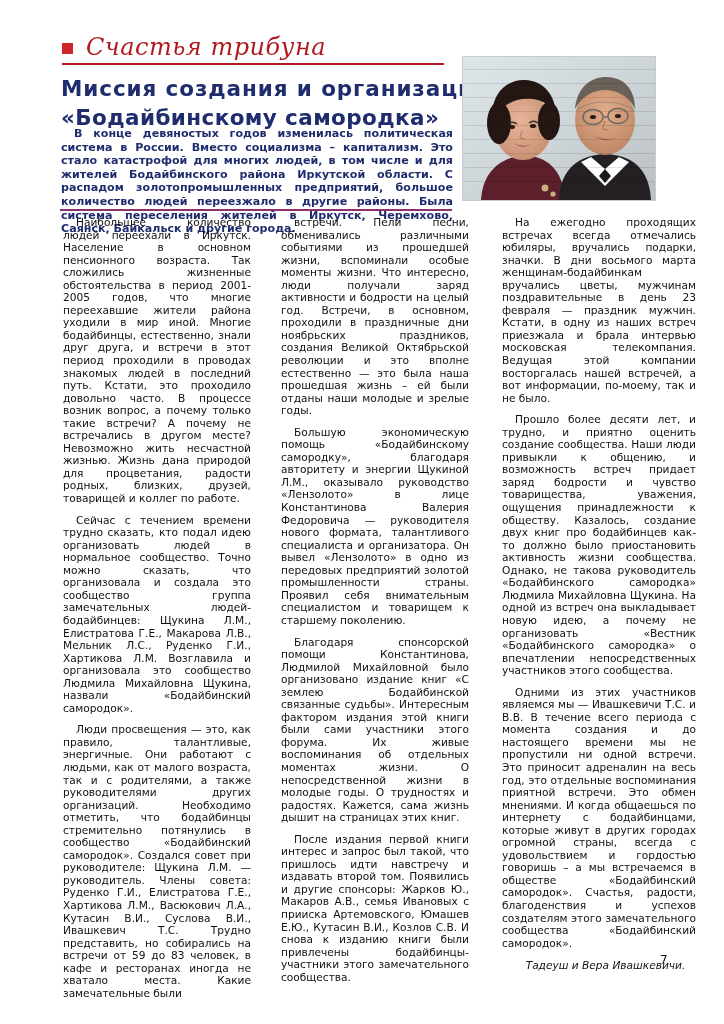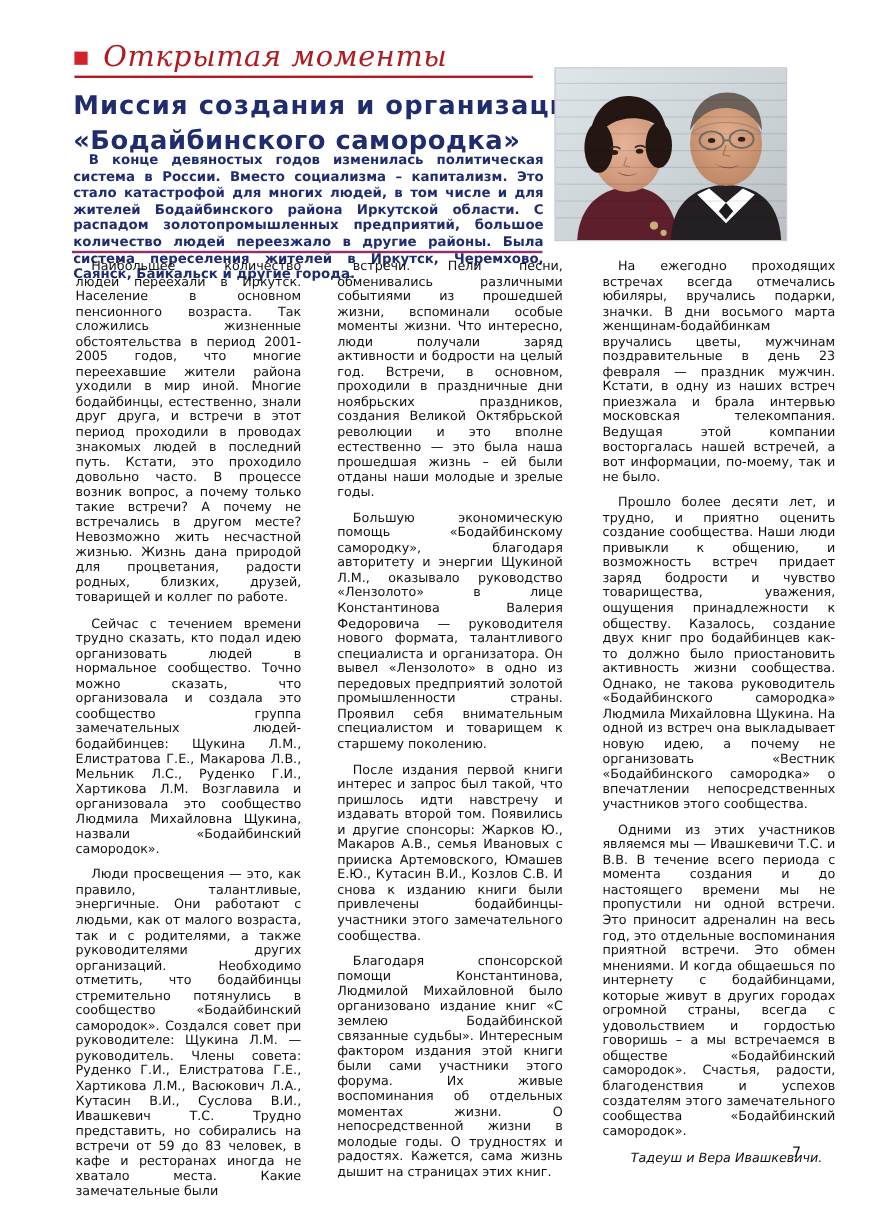--- a/index.html
+++ b/index.html
@@ -156,27 +156,27 @@
 </style>
 </head>
 <body>
 
 <div class="page">
 
   <div class="edge-top"></div>
 
   <div class="rubric">
     <span class="rubric-bullet"></span>
-    <span class="rubric-text">Открытая моменты</span>
+    <span class="rubric-text">Счастья трибуна</span>
     <span class="rubric-rule"></span>
   </div>
 
   <h1 class="headline">
     <span class="hl-line l1">Миссия  создания и организации</span>
-    <span class="hl-line l2">«Бодайбинского самородка»</span>
+    <span class="hl-line l2">«Бодайбинскому самородка»</span>
   </h1>
 
   <div class="lead">В конце девяностых годов изменилась политическая система в России. Вместо социализма – капитализм. Это стало катастрофой для многих людей, в том числе и для жителей Бодайбинского района Иркутской области. С распадом золотопромышленных предприятий, большое количество людей переезжало в другие районы. Была система переселения жителей в Иркутск, Черемхово, Саянск, Байкальск и другие города.</div>
   <div class="lead-rule"></div>
 
   <div class="photo">
     <svg width="192" height="143" viewBox="0 0 192 143">
       <defs>
         <linearGradient id="bgG" x1="0" y1="0" x2="1" y2="1">
           <stop offset="0%" stop-color="#dfe6ea"></stop>
@@ -238,22 +238,22 @@
 
   <div class="col col-1">
     <p>Наибольшее количество людей переехали в Иркутск. Население в основном пенсионного возраста. Так сложились жизненные обстоятельства в период 2001-2005 годов, что многие переехавшие жители района уходили в мир иной. Многие бодайбинцы, естественно, знали друг друга, и встречи в этот период проходили в проводах знакомых людей в последний путь. Кстати, это проходило довольно часто. В процессе возник вопрос, а почему только такие встречи? А почему не встречались в другом месте? Невозможно жить несчастной жизнью. Жизнь дана природой для процветания, радости родных, близких, друзей, товарищей и коллег по работе.</p>
     <p>Сейчас с течением времени трудно сказать, кто подал идею организовать людей в нормальное сообщество. Точно можно сказать, что организовала и создала это сообщество группа замечательных людей-бодайбинцев: Щукина Л.М., Елистратова Г.Е., Макарова Л.В., Мельник Л.С., Руденко Г.И., Хартикова Л.М. Возглавила и организовала это сообщество Людмила Михайловна Щукина, назвали «Бодайбинский самородок».</p>
     <p>Люди просвещения — это, как правило, талантливые, энергичные. Они работают с людьми, как от малого возраста, так и с родителями, а также руководителями других организаций. Необходимо отметить, что бодайбинцы стремительно потянулись в сообщество «Бодайбинский самородок». Создался совет при руководителе: Щукина Л.М. — руководитель. Члены совета: Руденко Г.И., Елистратова Г.Е., Хартикова Л.М., Васюкович Л.А., Кутасин В.И., Суслова В.И., Ивашкевич Т.С. Трудно представить, но собирались на встречи от 59 до 83 человек, в кафе и ресторанах иногда не хватало места. Какие замечательные были</p>
   </div>
 
   <div class="col col-2">
     <p>встречи. Пели песни, обменивались различными событиями из прошедшей жизни, вспоминали особые моменты жизни. Что интересно, люди получали заряд активности и бодрости на целый год. Встречи, в основном, проходили в праздничные дни ноябрьских праздников, создания Великой Октябрьской революции и это вполне естественно — это была наша прошедшая жизнь – ей были отданы наши молодые и зрелые годы.</p>
     <p>Большую экономическую помощь «Бодайбинскому самородку», благодаря авторитету и энергии Щукиной Л.М., оказывало руководство «Лензолото» в лице Константинова Валерия Федоровича — руководителя нового формата, талантливого специалиста и организатора. Он вывел «Лензолото» в одно из передовых предприятий золотой промышленности страны. Проявил себя внимательным специалистом и товарищем к старшему поколению.</p>
+    <p>Благодаря спонсорской помощи Константинова, Людмилой Михайловной было организовано издание книг «С землею Бодайбинской связанные судьбы». Интересным фактором издания этой книги были сами участники этого форума. Их живые воспоминания об отдельных моментах жизни. О непосредственной жизни в молодые годы. О трудностях и радостях. Кажется, сама жизнь дышит на страницах этих книг.</p>
     <p>После издания первой книги интерес и запрос был такой, что пришлось идти навстречу и издавать второй том. Появились и другие спонсоры: Жарков Ю., Макаров А.В., семья Ивановых с прииска Артемовского, Юмашев Е.Ю., Кутасин В.И., Козлов С.В. И снова к изданию книги были привлечены бодайбинцы-участники этого замечательного сообщества.</p>
-    <p>Благодаря спонсорской помощи Константинова, Людмилой Михайловной было организовано издание книг «С землею Бодайбинской связанные судьбы». Интересным фактором издания этой книги были сами участники этого форума. Их живые воспоминания об отдельных моментах жизни. О непосредственной жизни в молодые годы. О трудностях и радостях. Кажется, сама жизнь дышит на страницах этих книг.</p>
   </div>
 
   <div class="col col-3">
     <p>На ежегодно проходящих встречах всегда отмечались юбиляры, вручались подарки, значки. В дни восьмого марта женщинам-бодайбинкам вручались цветы, мужчинам поздравительные в день 23 февраля — праздник мужчин. Кстати, в одну из наших встреч приезжала и брала интервью московская телекомпания. Ведущая этой компании восторгалась нашей встречей, а вот информации, по-моему, так и не было.</p>
     <p>Прошло более десяти лет, и трудно, и приятно оценить создание сообщества. Наши люди привыкли к общению, и возможность встреч придает заряд бодрости и чувство товарищества, уважения, ощущения принадлежности к обществу. Казалось, создание двух книг про бодайбинцев как-то должно было приостановить активность жизни сообщества. Однако, не такова руководитель «Бодайбинского самородка» Людмила Михайловна Щукина. На одной из встреч она выкладывает новую идею, а почему не организовать «Вестник «Бодайбинского самородка» о впечатлении непосредственных участников этого сообщества.</p>
     <p>Одними из этих участников являемся мы — Ивашкевичи Т.С. и В.В. В течение всего периода с момента создания и до настоящего времени мы не пропустили ни одной встречи. Это приносит адреналин на весь год, это отдельные воспоминания приятной встречи. Это обмен мнениями. И когда общаешься по интернету с бодайбинцами, которые живут в других городах огромной страны, всегда с удовольствием и гордостью говоришь – а мы встречаемся в обществе «Бодайбинский самородок». Счастья, радости, благоденствия и успехов создателям этого замечательного сообщества «Бодайбинский самородок».</p>
     <p class="signature">Тадеуш и Вера Ивашкевичи.</p>
   </div>
 
   <div class="folio">7</div>

